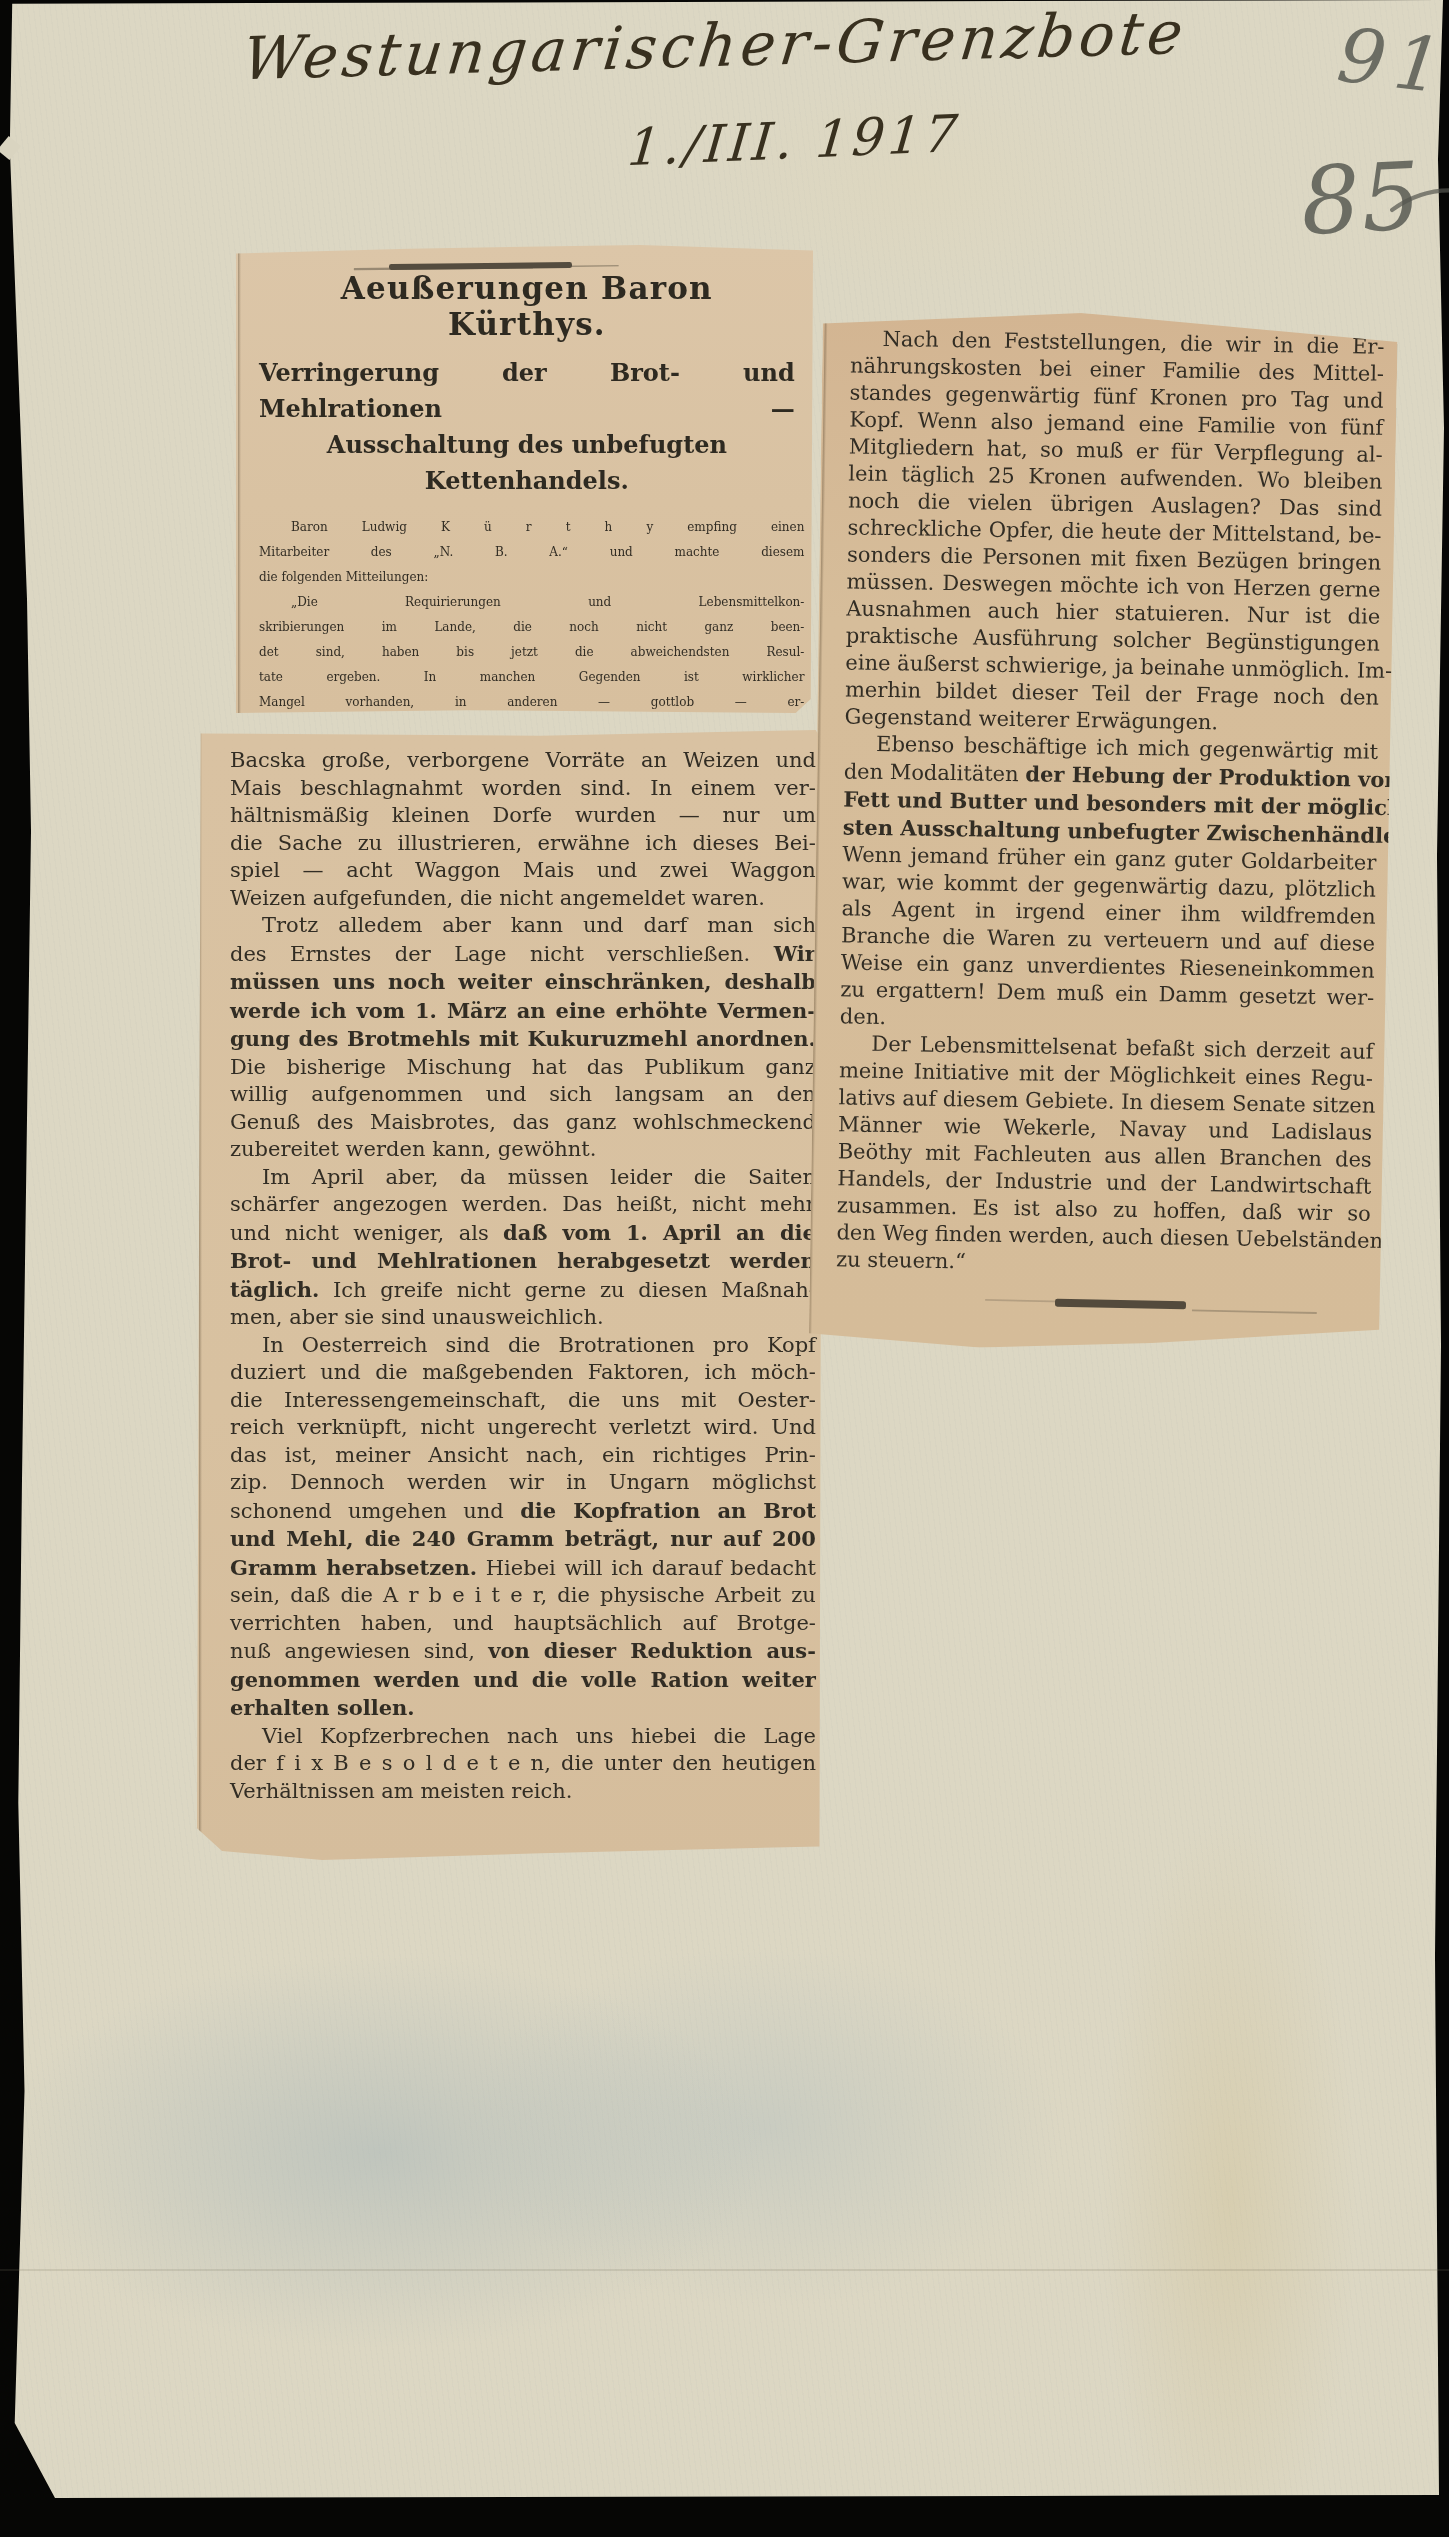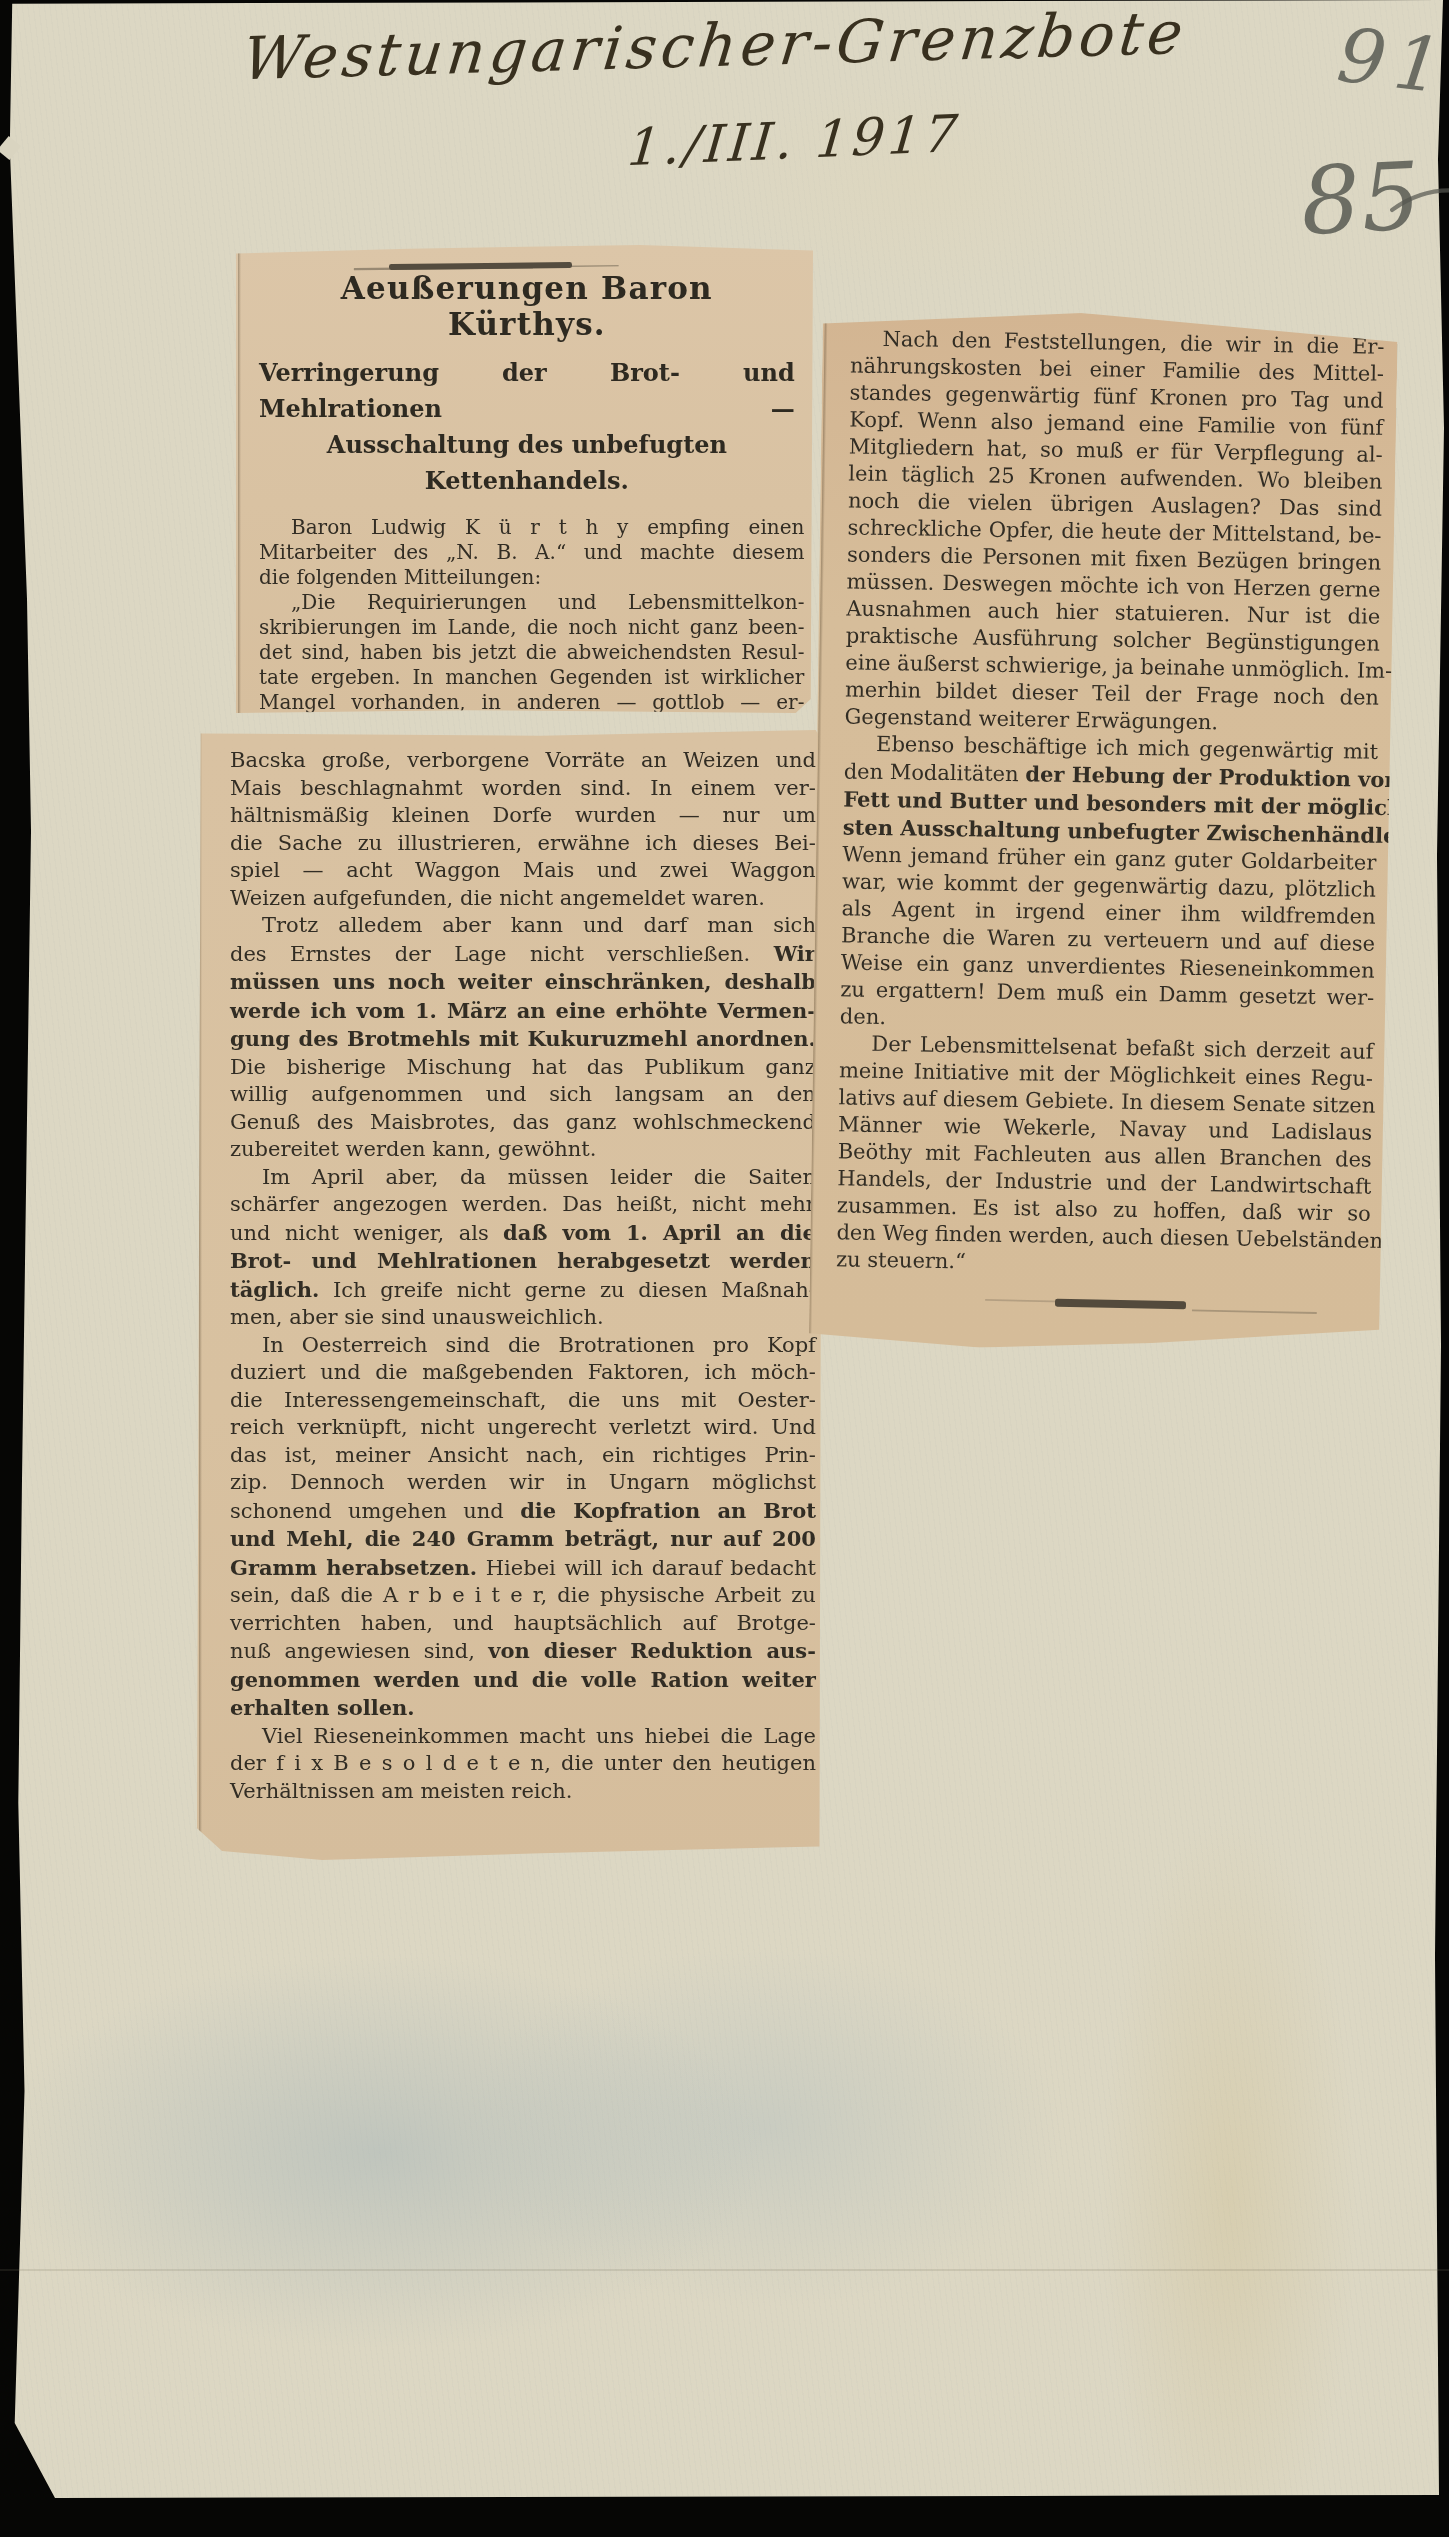--- a/index.html
+++ b/index.html
@@ -66,21 +66,21 @@
     background:linear-gradient(90deg,rgba(60,45,25,.35),rgba(60,45,25,0));
   }
   
   #clip1-head{padding:24.5px 18.3px 0 23px;text-align:center;}
   #clip1-title{font-size:31px;font-weight:bold;letter-spacing:1.2px;color:#2e2a21;}
   #clip1-sub{margin-top:13.4px;font-size:24px;font-weight:bold;line-height:36px;color:#2e2a21;text-align:justify;}
   #clip1-sub .s1{display:block;text-align:justify;text-align-last:justify;}
   #clip1-sub .s2{display:block;text-align:center;}
   
   .coltext{position:relative;}
-  #clip1 .coltext{padding:16px 8.6px 0 23px;font-size:20px;line-height:25px;}
+  #clip1 .coltext{padding:16px 8.6px 0 23px;font-size:12px;line-height:25px;}
   #clip2 .coltext{padding:17px 6.1px 0 33px;font-size:21px;line-height:27.5px;}
   #clip3 .coltext{padding:16px 13px 0 28px;font-size:21px;line-height:27px;}
   .tl{text-align:justify;text-align-last:justify;white-space:nowrap;}
   .tl.end{text-align-last:left;}
   .tl.ind{text-indent:32px;}
   .tl .b{font-weight:bold;}
   .smudge{position:absolute;background:#2f2b22;opacity:.78;border-radius:2.4px;}
   #smudge1{left:389px;top:263px;width:183px;height:6.1px;transform:rotate(-.6deg);
     box-shadow:-37px 1.8px 0 -1.8px rgba(47,43,34,.5), 49px 1.2px 0 -2.4px rgba(47,43,34,.6);}
   #smudge2{left:1055px;top:1300px;width:131px;height:8px;transform:rotate(1.2deg);
@@ -158,21 +158,21 @@
         <div class="tl"><span>das ist, meiner Ansicht nach, ein richtiges Prin-</span></div>
         <div class="tl"><span>zip. Dennoch werden wir in Ungarn möglichst</span></div>
         <div class="tl"><span>schonend umgehen und </span><span class="b">die Kopfration an Brot</span></div>
         <div class="tl"><span class="b">und Mehl, die 240 Gramm beträgt, nur auf 200</span></div>
         <div class="tl"><span class="b">Gramm herabsetzen.</span><span> Hiebei will ich darauf bedacht</span></div>
         <div class="tl"><span>sein, daß die A r b e i t e r, die physische Arbeit zu</span></div>
         <div class="tl"><span>verrichten haben, und hauptsächlich auf Brotge-</span></div>
         <div class="tl"><span>nuß angewiesen sind, </span><span class="b">von dieser Reduktion aus-</span></div>
         <div class="tl"><span class="b">genommen werden und die volle Ration weiter</span></div>
         <div class="tl end"><span class="b">erhalten sollen.</span></div>
-        <div class="tl ind"><span>Viel Rieseneinkommen macht uns hiebei die Lage</span></div>
+        <div class="tl ind"><span>Viel Kopfzerbrechen nach uns hiebei die Lage</span></div>
         <div class="tl"><span>der  f i x  B e s o l d e t e n,  die unter den heutigen</span></div>
         <div class="tl end"><span>Verhältnissen am meisten reich.</span></div>
       </div>
   </div>
 
   <div id="clip3" class="clip">
     <div class="coltext">
         <div class="tl ind"><span>Nach den Feststellungen, die wir in die Er-</span></div>
         <div class="tl"><span>nährungskosten bei einer Familie des Mittel-</span></div>
         <div class="tl"><span>standes gegenwärtig fünf Kronen pro Tag und</span></div>

